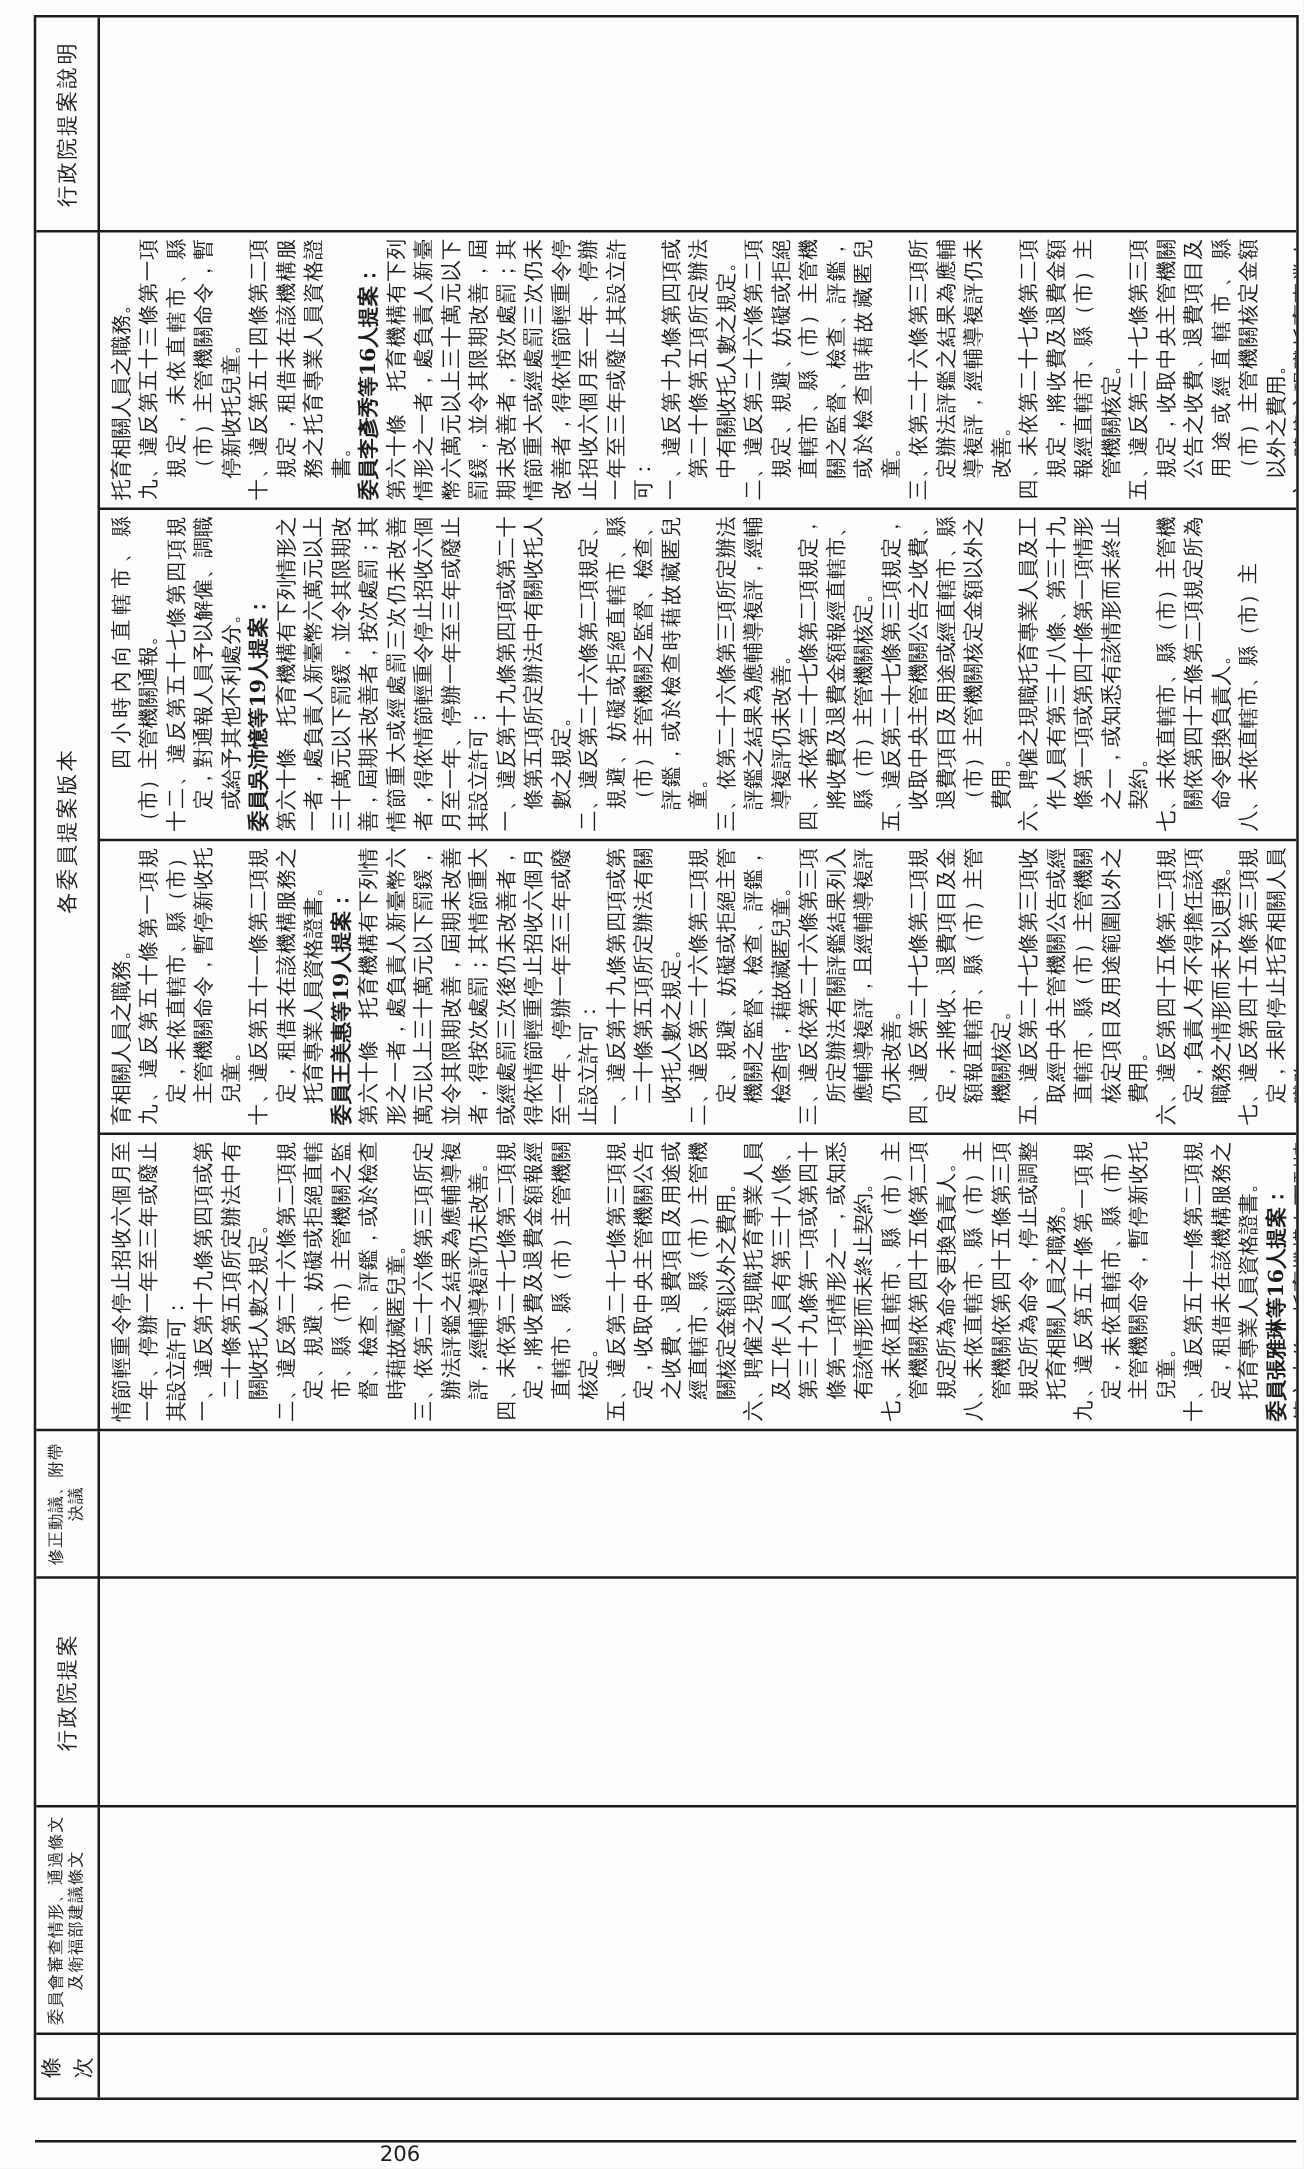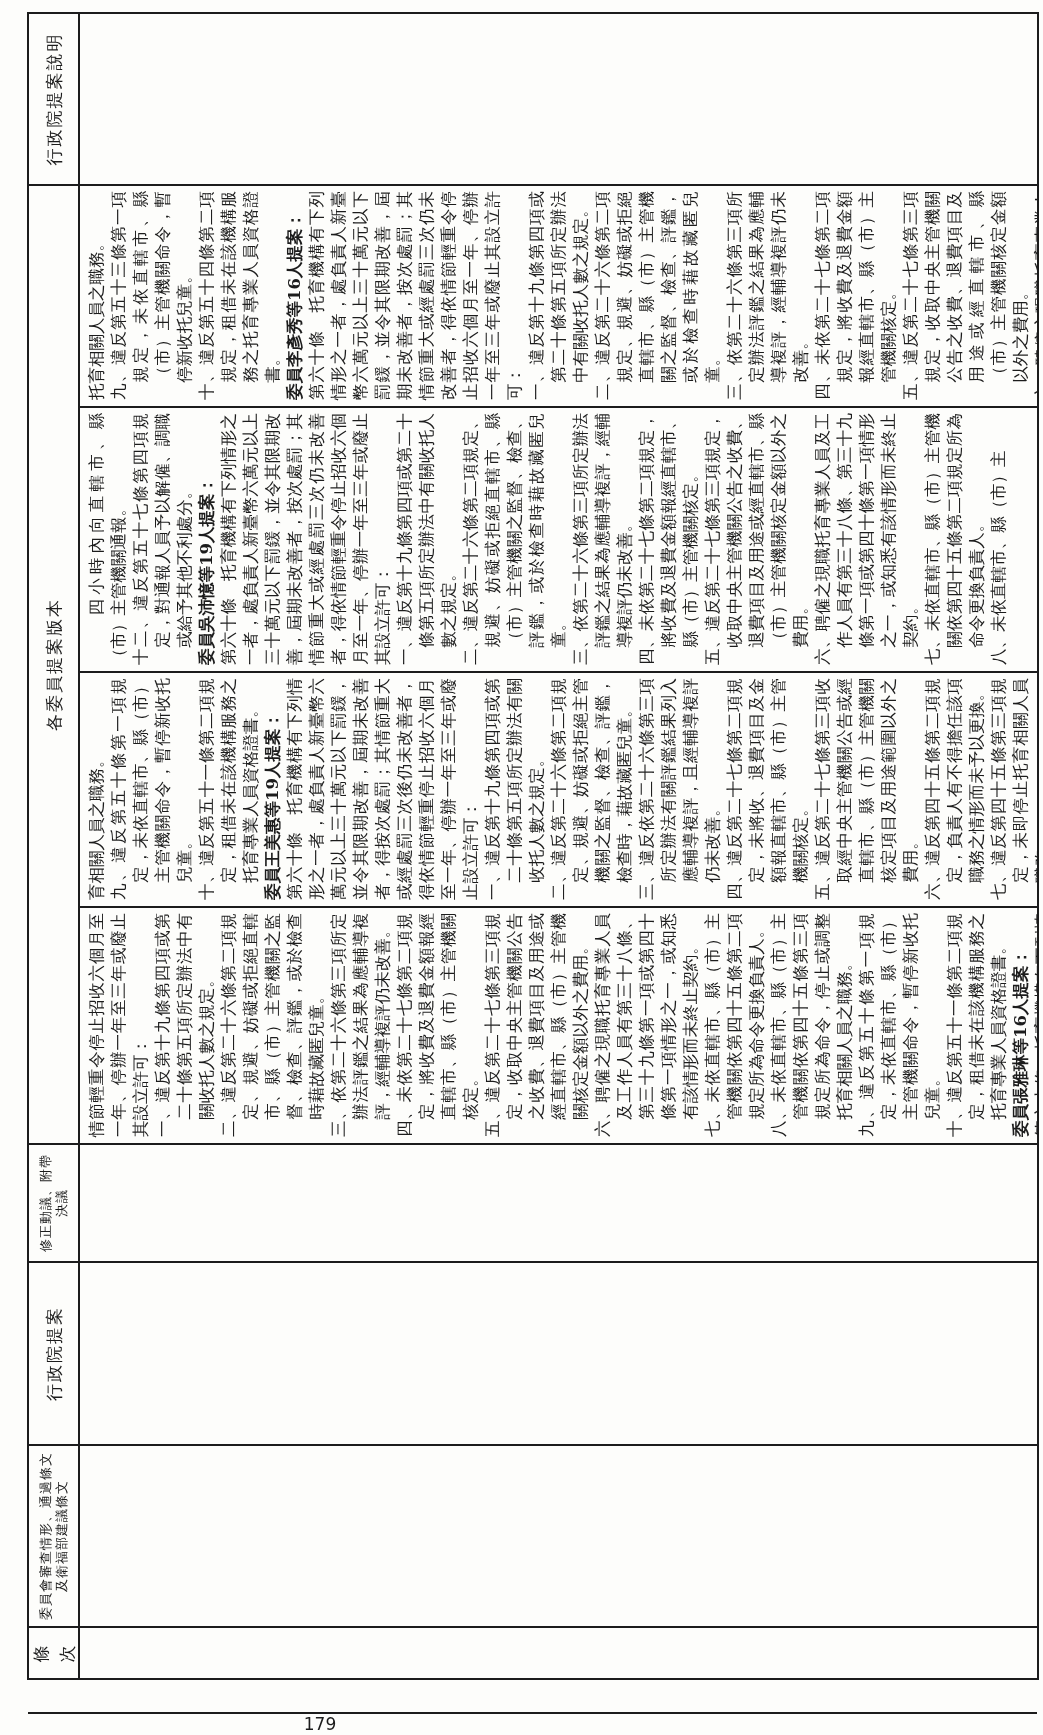--- a/index.html
+++ b/index.html
@@ -114,14 +114,14 @@
           <div class="blk blk-item">四、未依第二十七條第二項規定，將收費及退費金額報經直轄市、縣（市）主管機關核定。</div>
           <div class="blk blk-item">五、違反第二十七條第三項規定，收取中央主管機關公告之收費、退費項目及用途或經直轄市、縣（市）主管機關核定金額以外之費用。</div>
           <div class="blk blk-item">六、聘僱之現職托育專業人員及工作人員有第三十八條、第三十九條第一項或第四十條第一項情形之一，或知悉有該情形而未終止契約。</div>
         </div>
 
       <div class="cell vline" style="left:1492px;top:51px;width:172px;height:957px;"></div>
     </div>
   </div>
 
   <div class="footer-rule"></div>
-  <div class="pageno">179</div>
+  <div class="pageno">206</div>
 </div>
 
 </body></html>

